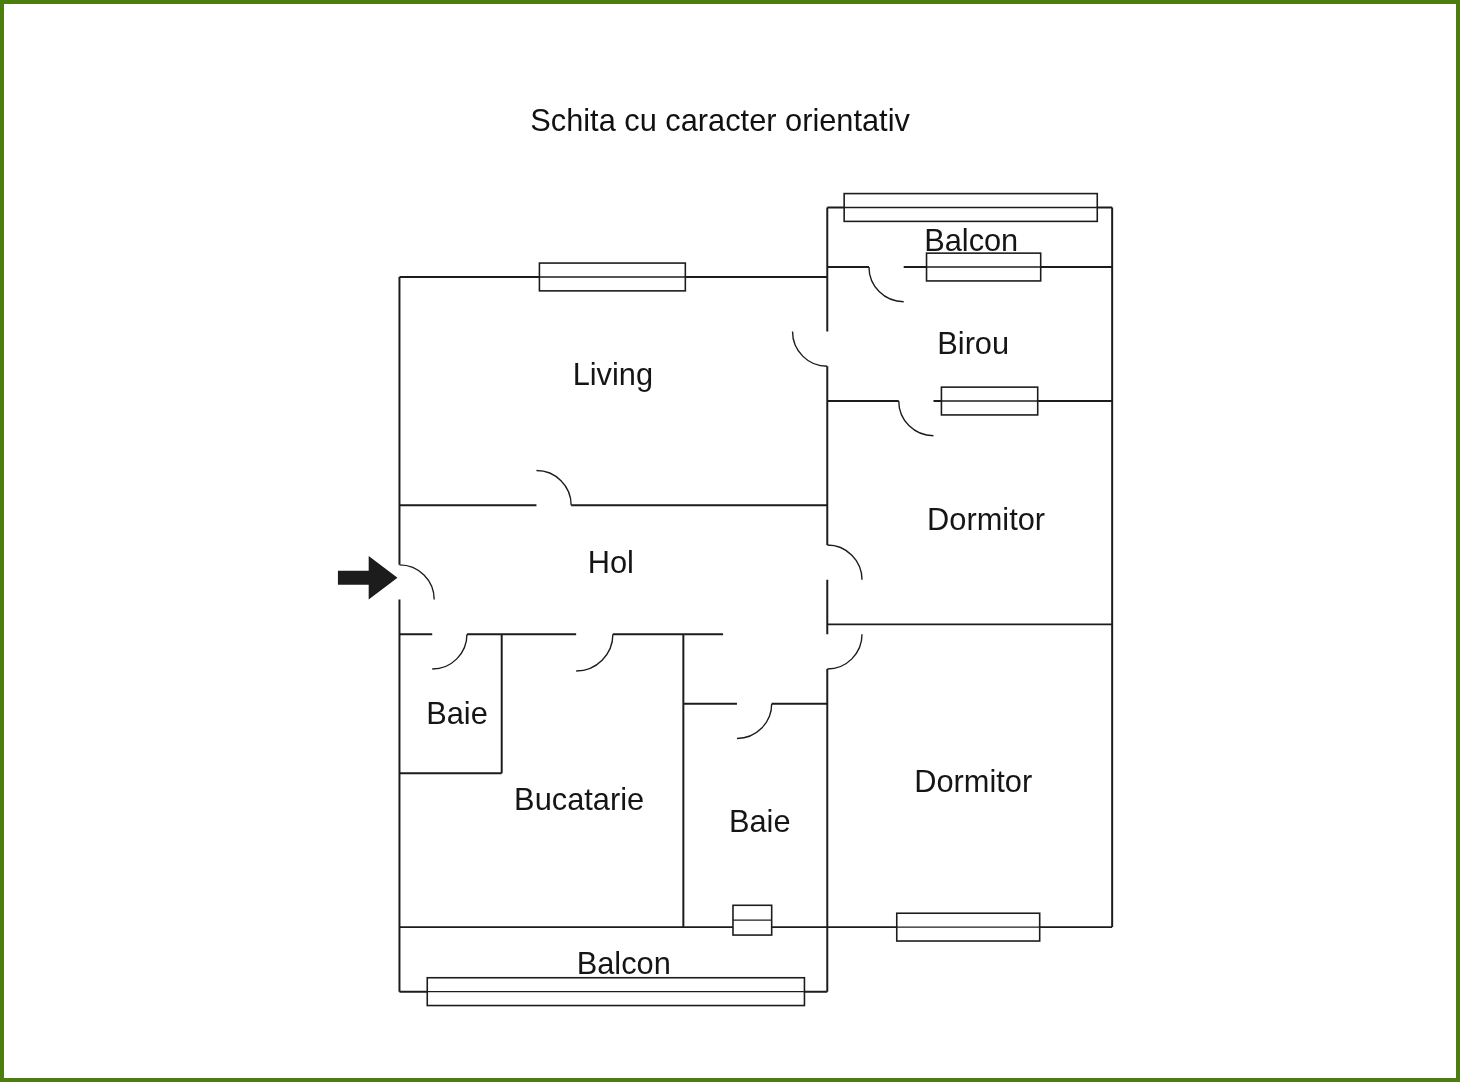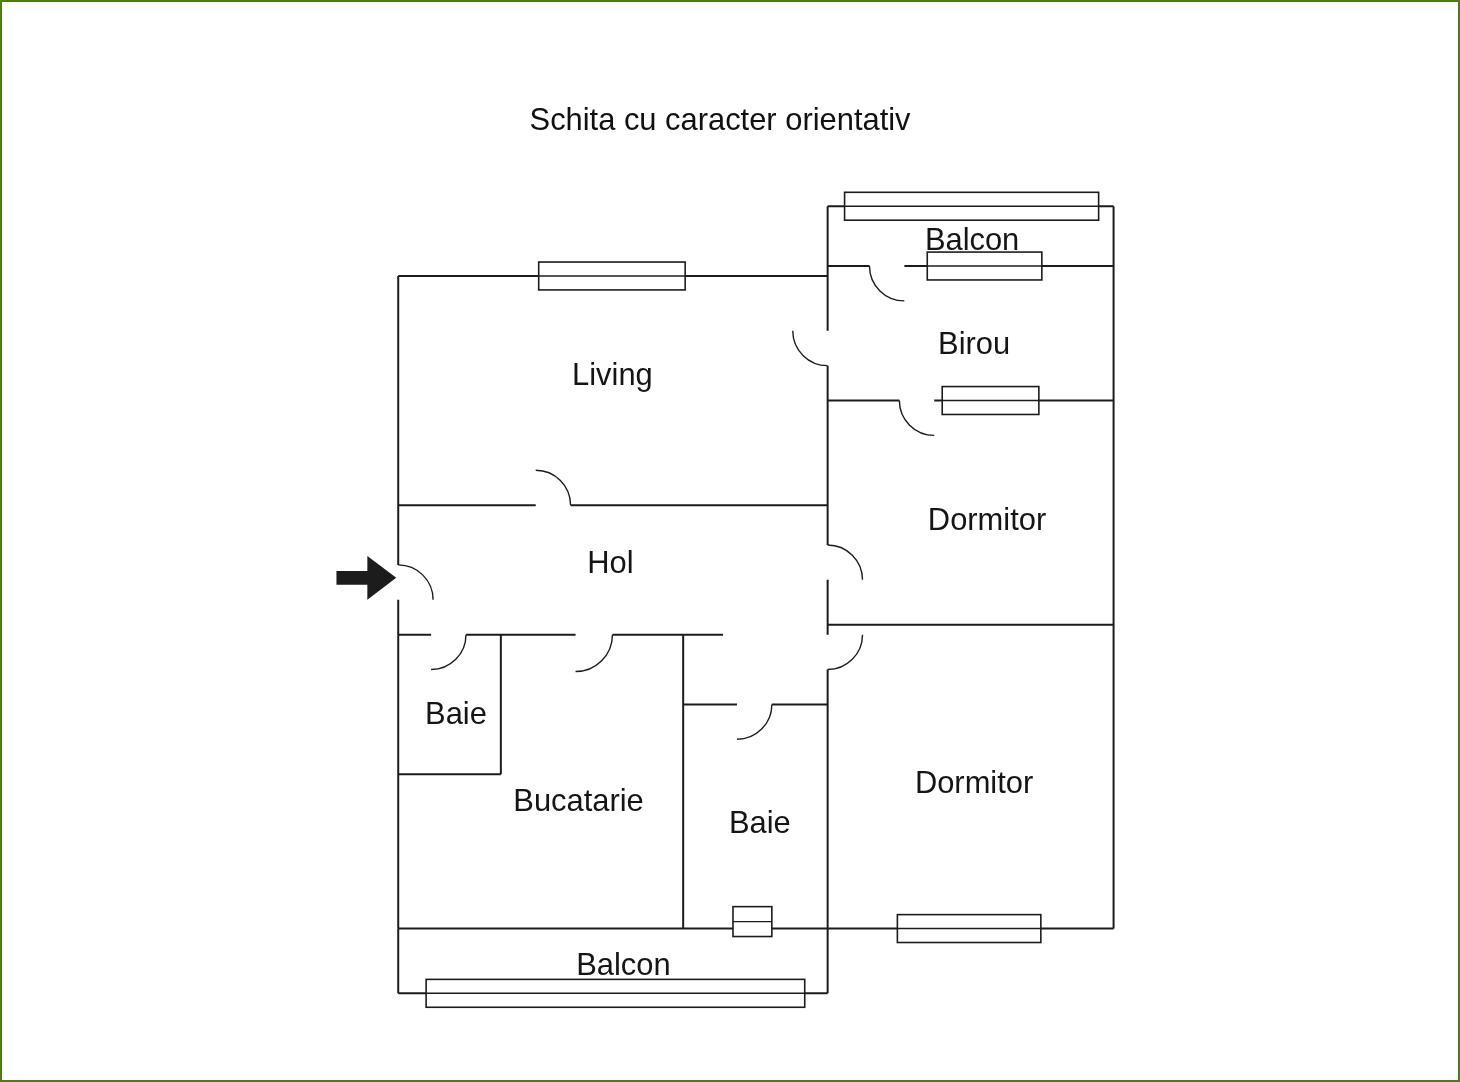--- a/index.html
+++ b/index.html
@@ -6,21 +6,21 @@
     margin: 0;
     padding: 0;
     background: #ffffff;
     font-family: "Liberation Sans", "DejaVu Sans", sans-serif;
   }
   .canvas {
     position: relative;
     width: 1460px;
     height: 1082px;
     background: #ffffff;
-    border: 2px solid #4d7c0f;
+    border: 4px solid #4d7c0f;
     box-sizing: border-box;
     overflow: hidden;
   }
   .canvas svg {
     position: absolute;
     top: 0;
     left: 0;
     width: 100%;
     height: 100%;
   }

